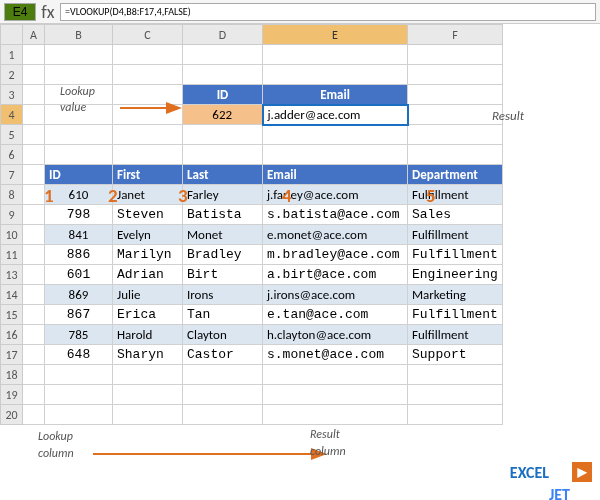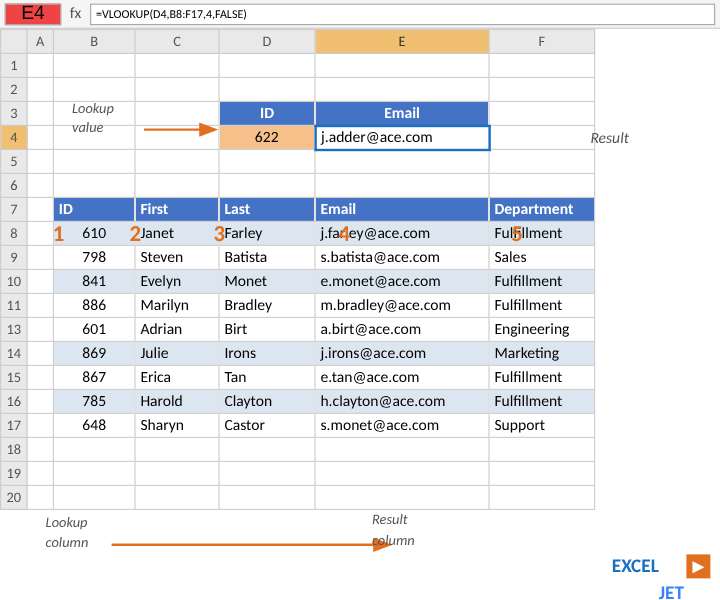--- a/index.html
+++ b/index.html
@@ -23,33 +23,33 @@
     
     .formula-bar {
       display: flex;
       align-items: center;
       border-bottom: 1px solid #ccc;
       background: #f5f5f5;
       height: 24px;
       padding: 0 4px;
     }
     .cell-ref {
-      width: 47px;
+      width: 32px;
       border: 1px solid #aaa;
-      background: #ef4444;
-      font-size: 16px;
+      background: #4d7c0f;
+      font-size: 12px;
       padding: 1px 4px;
       text-align: center;
       height: 18px;
     }
     .formula-sep {
       width: 24px;
       text-align: center;
       color: #555;
-      font-size: 13px;
+      font-size: 18px;
     }
     .formula-input {
       flex: 1;
       border: none;
       background: #fff;
       border: 1px solid #aaa;
       font-size: 10px;
       padding: 1px 4px;
       height: 18px;
       font-family: Calibri, Arial, sans-serif;
@@ -139,20 +139,21 @@
       font-weight: bold;
     }
 
     
     .tbl-row-odd {
       background: #dce6f1;
       margin-left: 32px;
     }
     .tbl-row-even {
       background: #fff;
+      font-family: Liberation Mono, monospace;
     }
 
     
     .active-cell {
       border: 2px solid #1a6fc2 !important;
       background: #fff;
     }
 
     
     .annotations {

